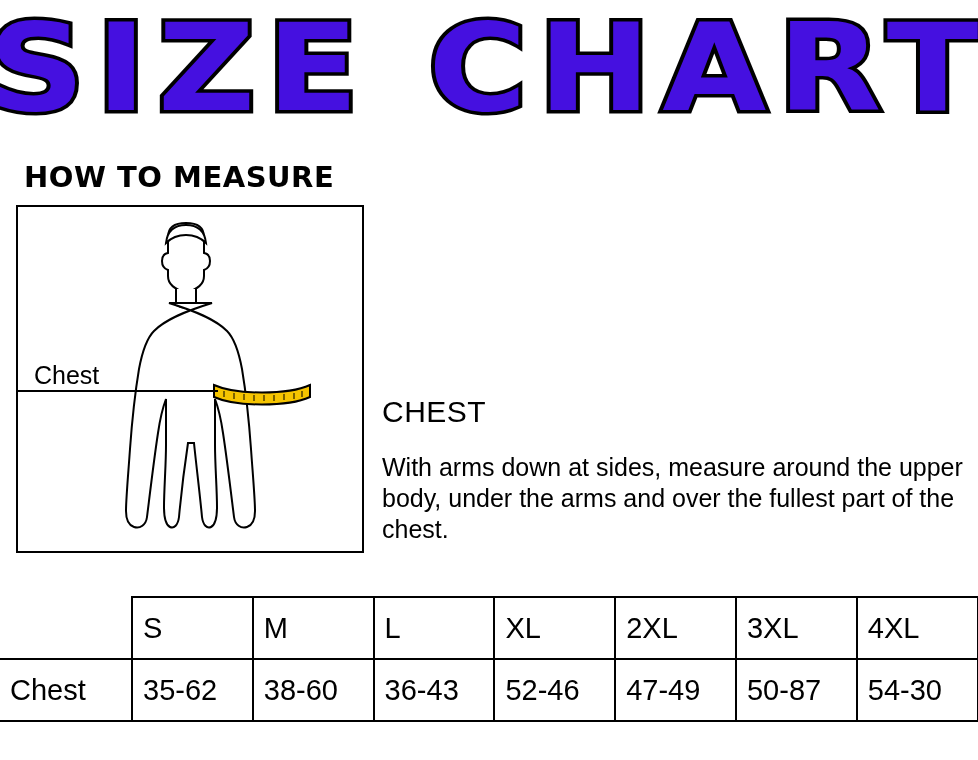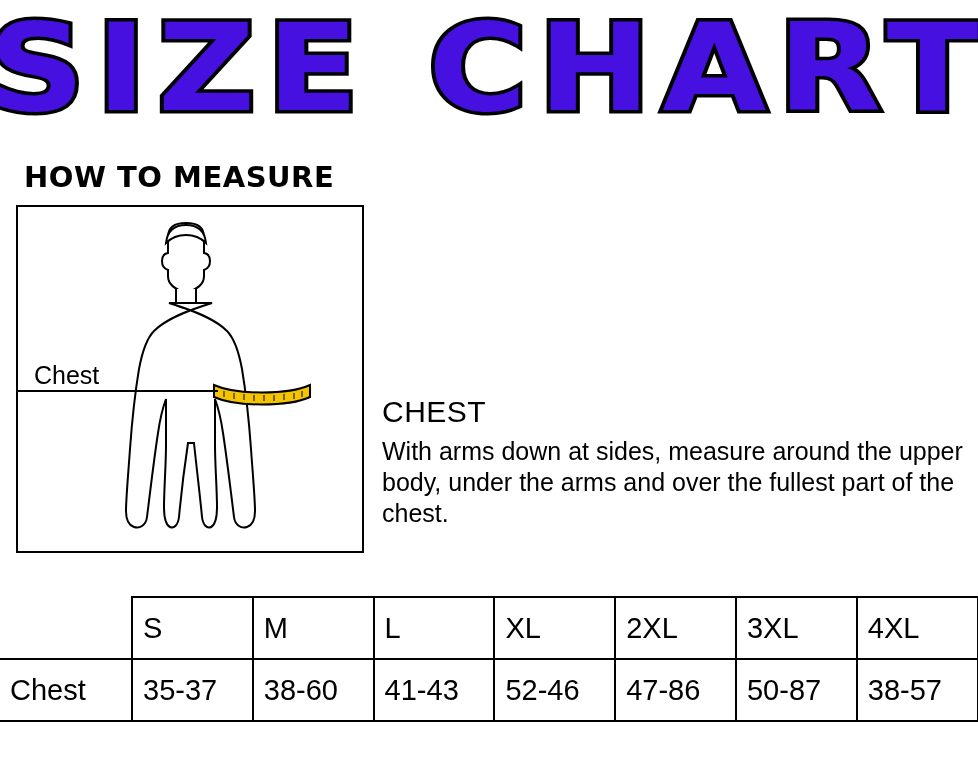--- a/index.html
+++ b/index.html
@@ -70,21 +70,21 @@
   #chest-title {
     position: absolute;
     left: 382px;
     top: 395px;
     font-size: 30px;
     letter-spacing: 0.5px;
   }
   #chest-desc {
     position: absolute;
     left: 382px;
-    top: 436px;
+    top: 452px;
     width: 596px;
     font-size: 25px;
     line-height: 31px;
   }
 
   
   #size-table {
     position: absolute;
     left: 0;
     top: 596px;
@@ -202,22 +202,22 @@
       <td>S</td>
       <td>M</td>
       <td>L</td>
       <td>XL</td>
       <td>2XL</td>
       <td>3XL</td>
       <td>4XL</td>
     </tr>
     <tr>
       <td class="rowlabel">Chest</td>
-      <td>35-37</td>
+      <td>35-62</td>
       <td>38-60</td>
-      <td>41-43</td>
+      <td>36-43</td>
       <td>52-46</td>
-      <td>47-86</td>
+      <td>47-49</td>
       <td>50-87</td>
-      <td>38-57</td>
+      <td>54-30</td>
     </tr>
   </tbody>
 </table>
 
 </body></html>

